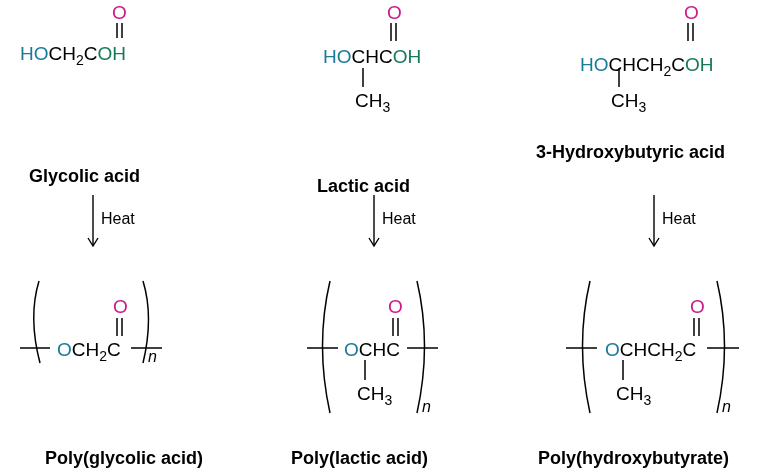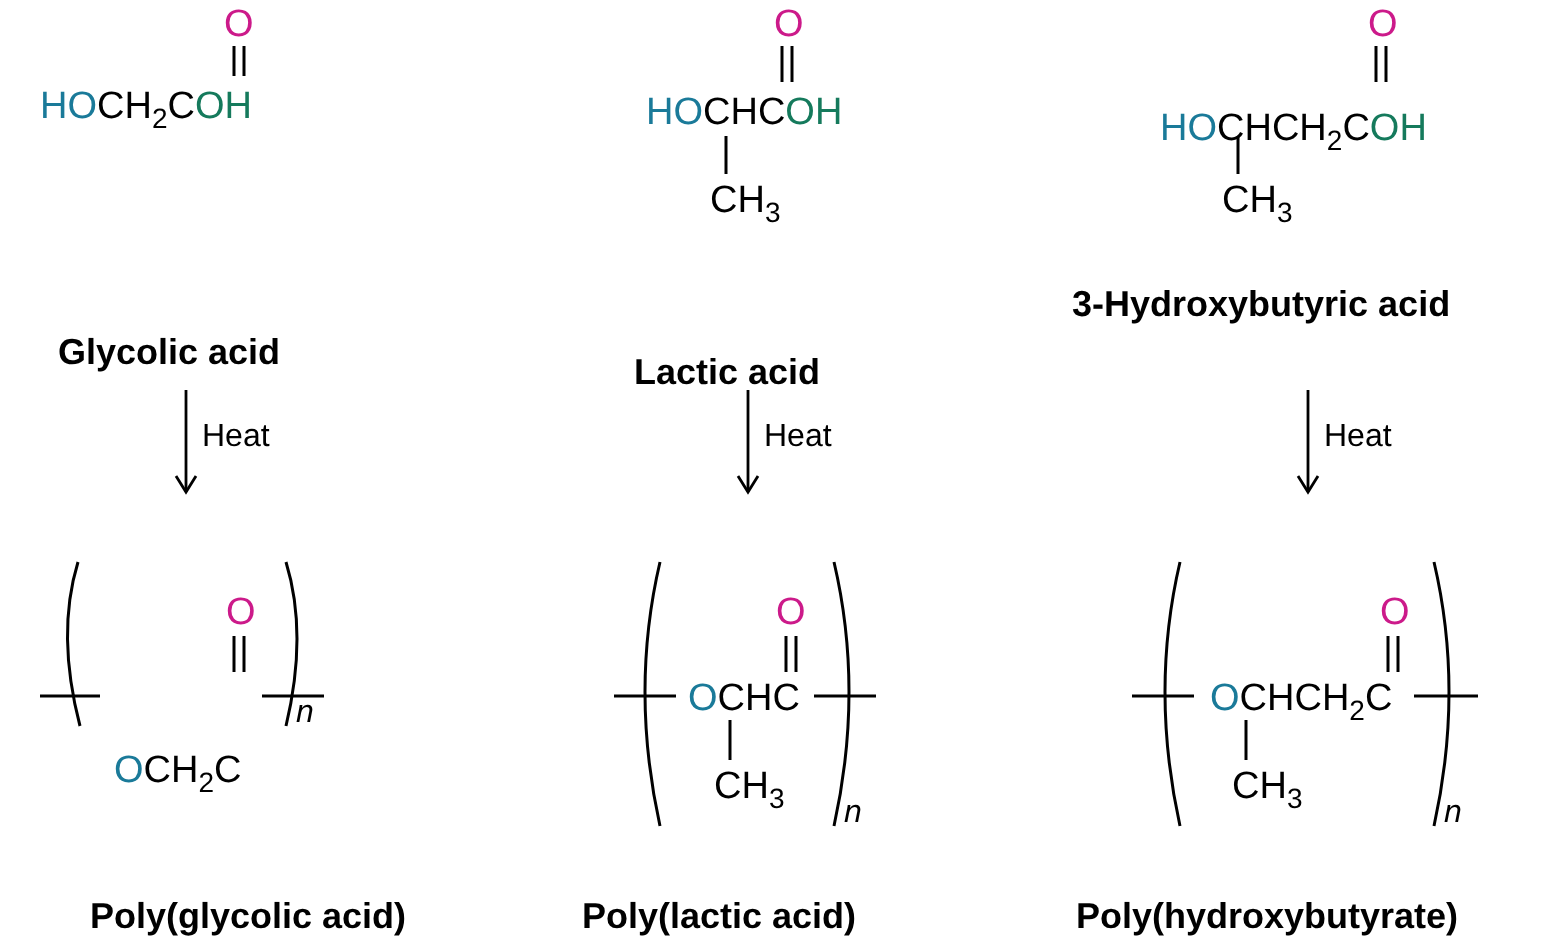--- a/index.html
+++ b/index.html
@@ -102,21 +102,21 @@
 <div class="abs formula" style="left:580px;top:55px;">
   <span class="ho">HO</span><span>CHCH</span><sub>2</sub><span>C</span><span class="oh">OH</span>
 </div>
 <div class="abs formula" style="left:611px;top:91px;">
   <span>CH</span><sub>3</sub>
 </div>
 <div class="abs name" style="left:536px;top:142px;">3-Hydroxybutyric acid</div>
 <div class="abs heat" style="left:662px;top:211px;">Heat</div>
 
 <div class="abs formula carbonylO" style="left:113px;top:297px;">O</div>
-<div class="abs formula" style="left:57px;top:340px;margin-top:36px;">
+<div class="abs formula" style="left:57px;top:340px;">
   <span class="ho">O</span><span>CH</span><sub>2</sub><span>C</span>
 </div>
 <div class="abs n" style="left:148px;top:348px;">n</div>
 <div class="abs name" style="left:1px;top:448px;padding-left:44px;">Poly(glycolic acid)</div>
 
 <div class="abs formula carbonylO" style="left:388px;top:297px;">O</div>
 <div class="abs formula" style="left:344px;top:340px;">
   <span class="ho">O</span><span>CHC</span>
 </div>
 <div class="abs formula" style="left:357px;top:384px;">

